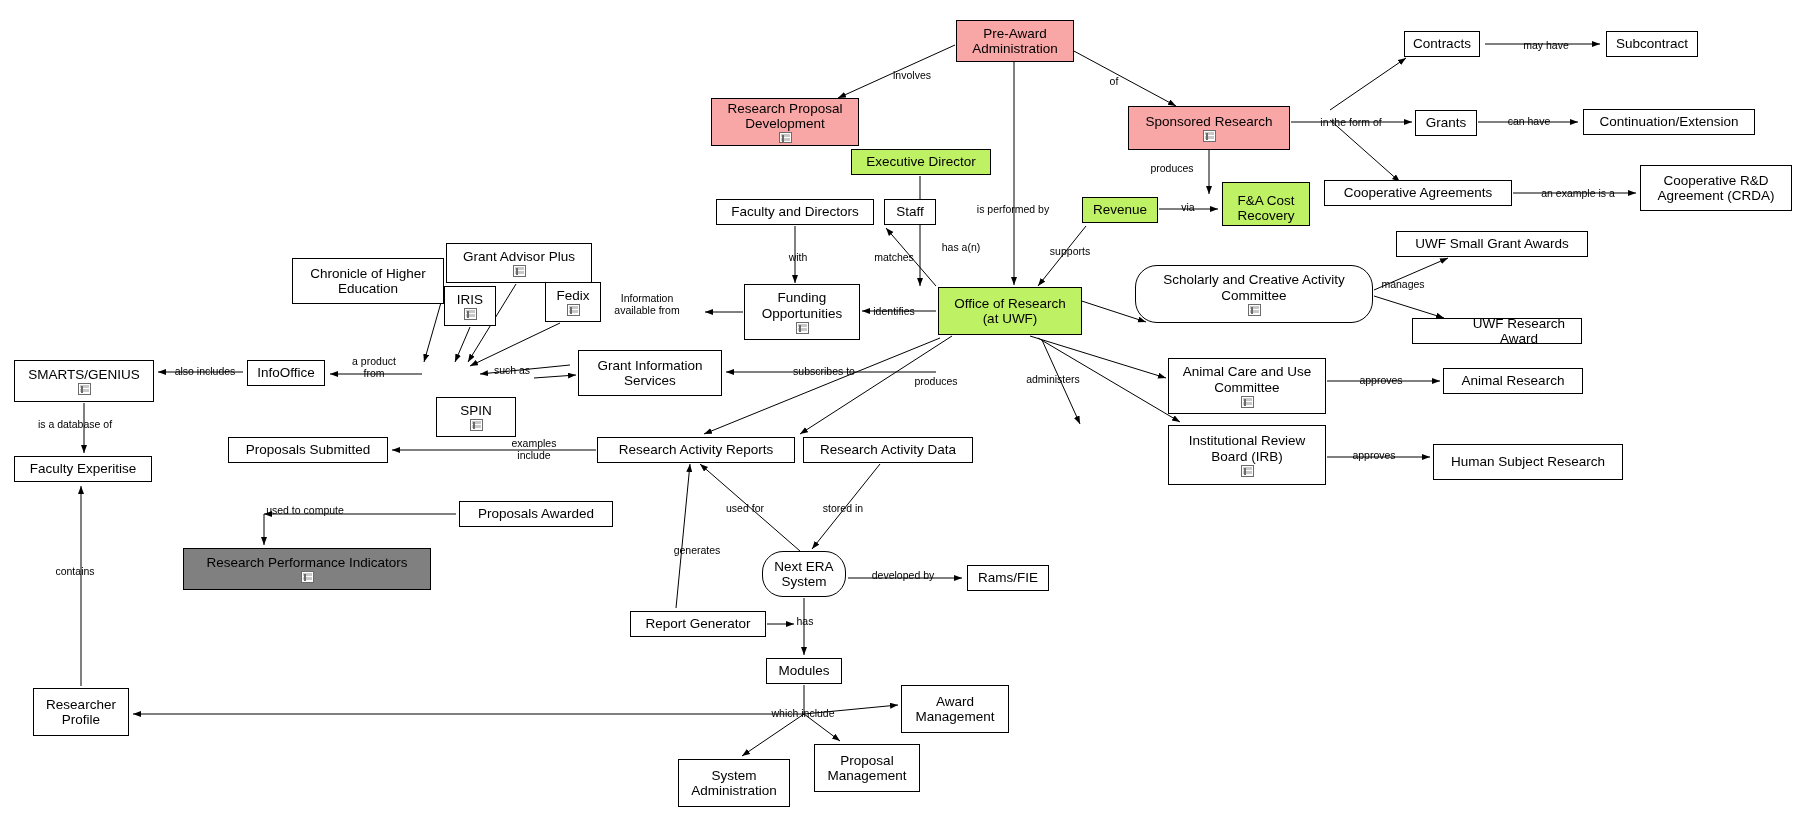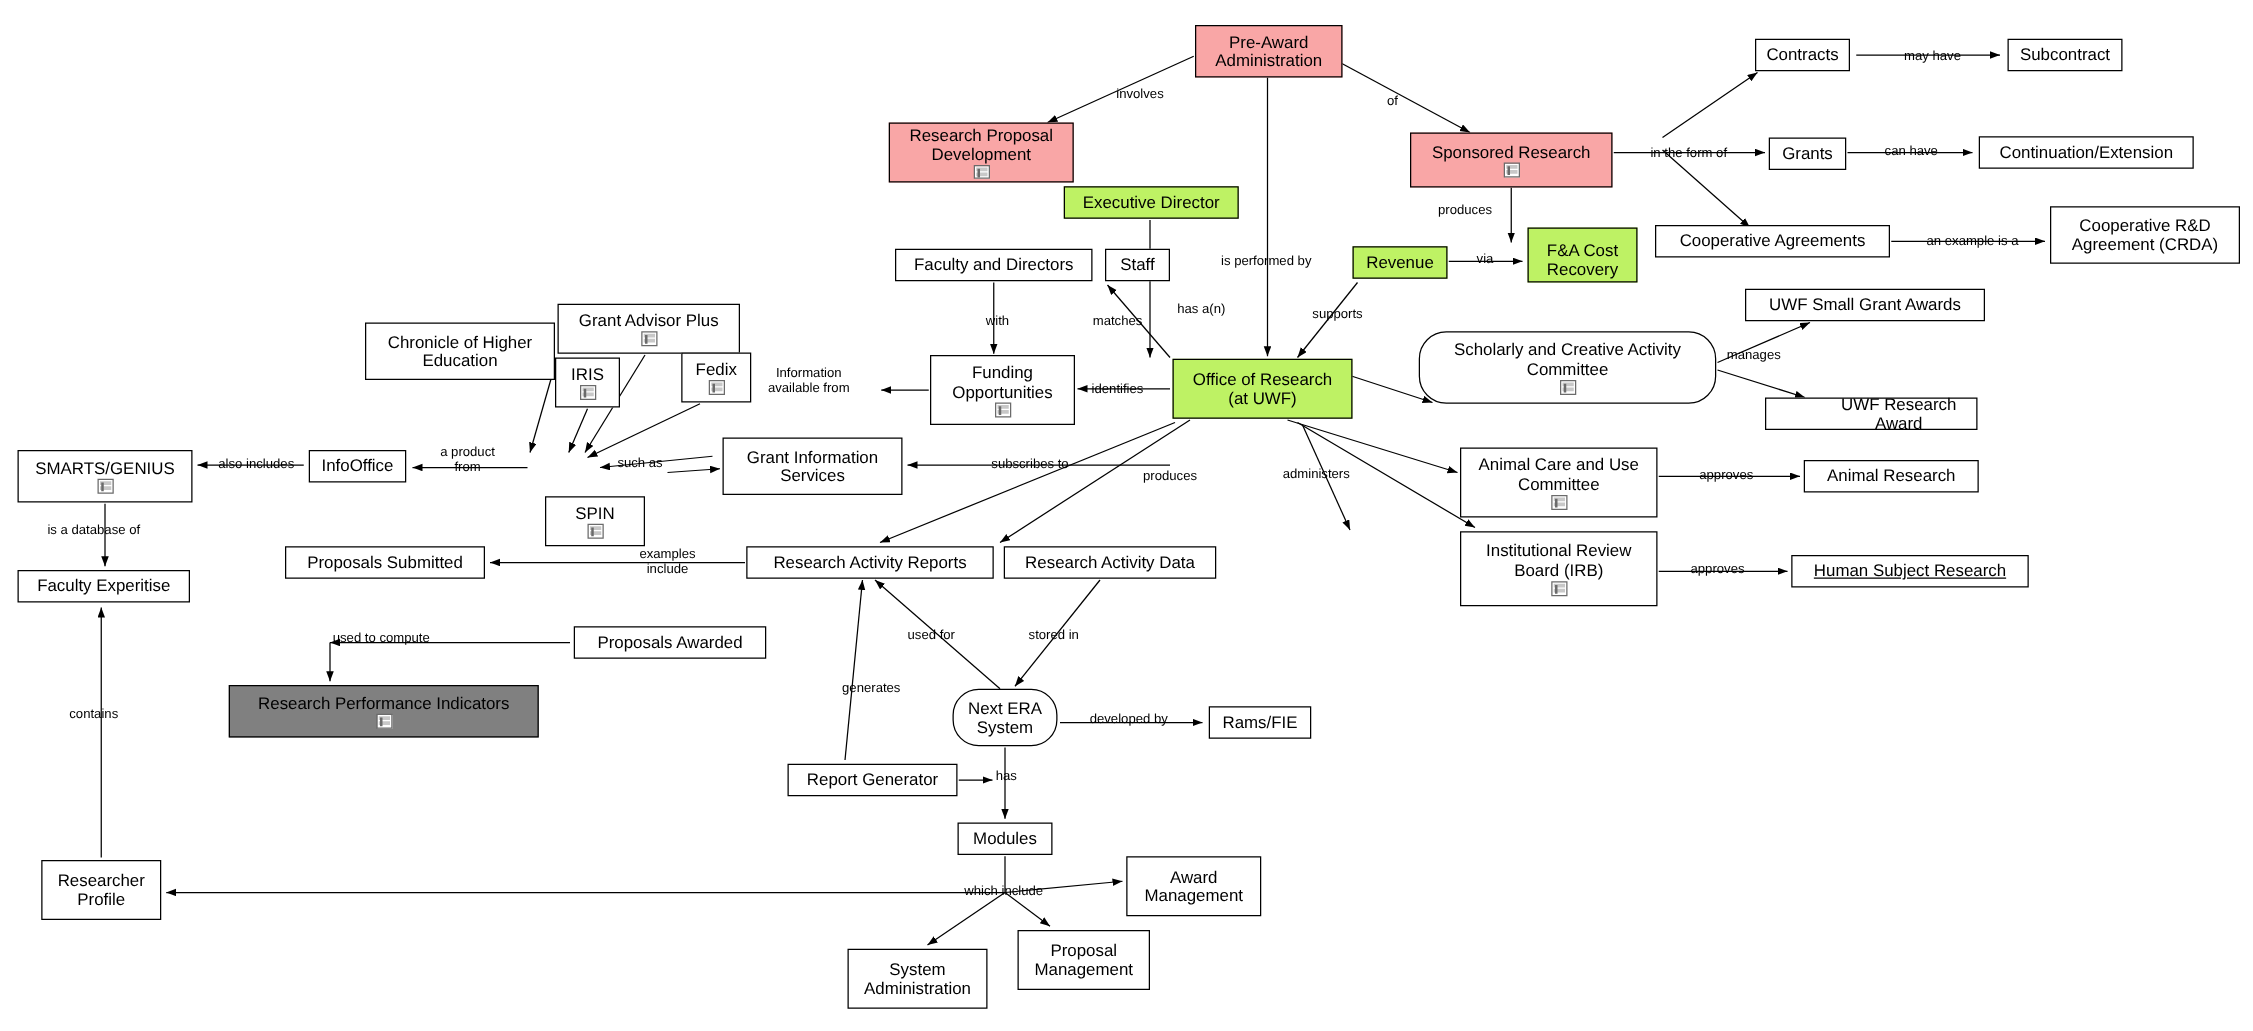--- a/index.html
+++ b/index.html
@@ -217,21 +217,21 @@
 Services</span></div>
     <div class="node white" style="left: 1168px; top: 358px; width: 158px; height: 56px;"><span class="nlabel">Animal Care and Use
 Committee</span><span class="nicon"></span></div>
     <div class="node white" style="left: 1443px; top: 368px; width: 140px; height: 26px;"><span class="nlabel">Animal Research</span></div>
     <div class="node white" style="left: 14px; top: 456px; width: 138px; height: 26px;"><span class="nlabel">Faculty Experitise</span></div>
     <div class="node white" style="left: 228px; top: 437px; width: 160px; height: 26px;"><span class="nlabel">Proposals Submitted</span></div>
     <div class="node white" style="left: 597px; top: 437px; width: 198px; height: 26px;"><span class="nlabel">Research Activity Reports</span></div>
     <div class="node white" style="left: 803px; top: 437px; width: 170px; height: 26px;"><span class="nlabel">Research Activity Data</span></div>
     <div class="node white" style="left: 1168px; top: 425px; width: 158px; height: 60px;"><span class="nlabel">Institutional Review
 Board (IRB)</span><span class="nicon"></span></div>
-    <div class="node white" style="left: 1433px; top: 444px; width: 190px; height: 26px; text-decoration: underline;"><span class="nlabel">Human Subject Research</span></div>
+    <div class="node white" style="left: 1433px; top: 444px; width: 190px; height: 36px;"><span class="nlabel">Human Subject Research</span></div>
     <div class="node white" style="left: 459px; top: 501px; width: 154px; height: 26px;"><span class="nlabel">Proposals Awarded</span></div>
     <div class="node gray" style="left: 183px; top: 548px; width: 248px; height: 42px;"><span class="nlabel">Research Performance Indicators</span><span class="nicon"></span></div>
     <div class="node white" style="left: 762px; top: 551px; width: 84px; height: 46px; border-radius: 21px;"><span class="nlabel">Next ERA
 System</span></div>
     <div class="node white" style="left: 967px; top: 565px; width: 82px; height: 26px;"><span class="nlabel">Rams/FIE</span></div>
     <div class="node white" style="left: 630px; top: 611px; width: 136px; height: 26px;"><span class="nlabel">Report Generator</span></div>
     <div class="node white" style="left: 766px; top: 658px; width: 76px; height: 26px;"><span class="nlabel">Modules</span></div>
     <div class="node white" style="left: 901px; top: 685px; width: 108px; height: 48px;"><span class="nlabel">Award
 Management</span></div>
     <div class="node white" style="left: 33px; top: 688px; width: 96px; height: 48px;"><span class="nlabel">Researcher

